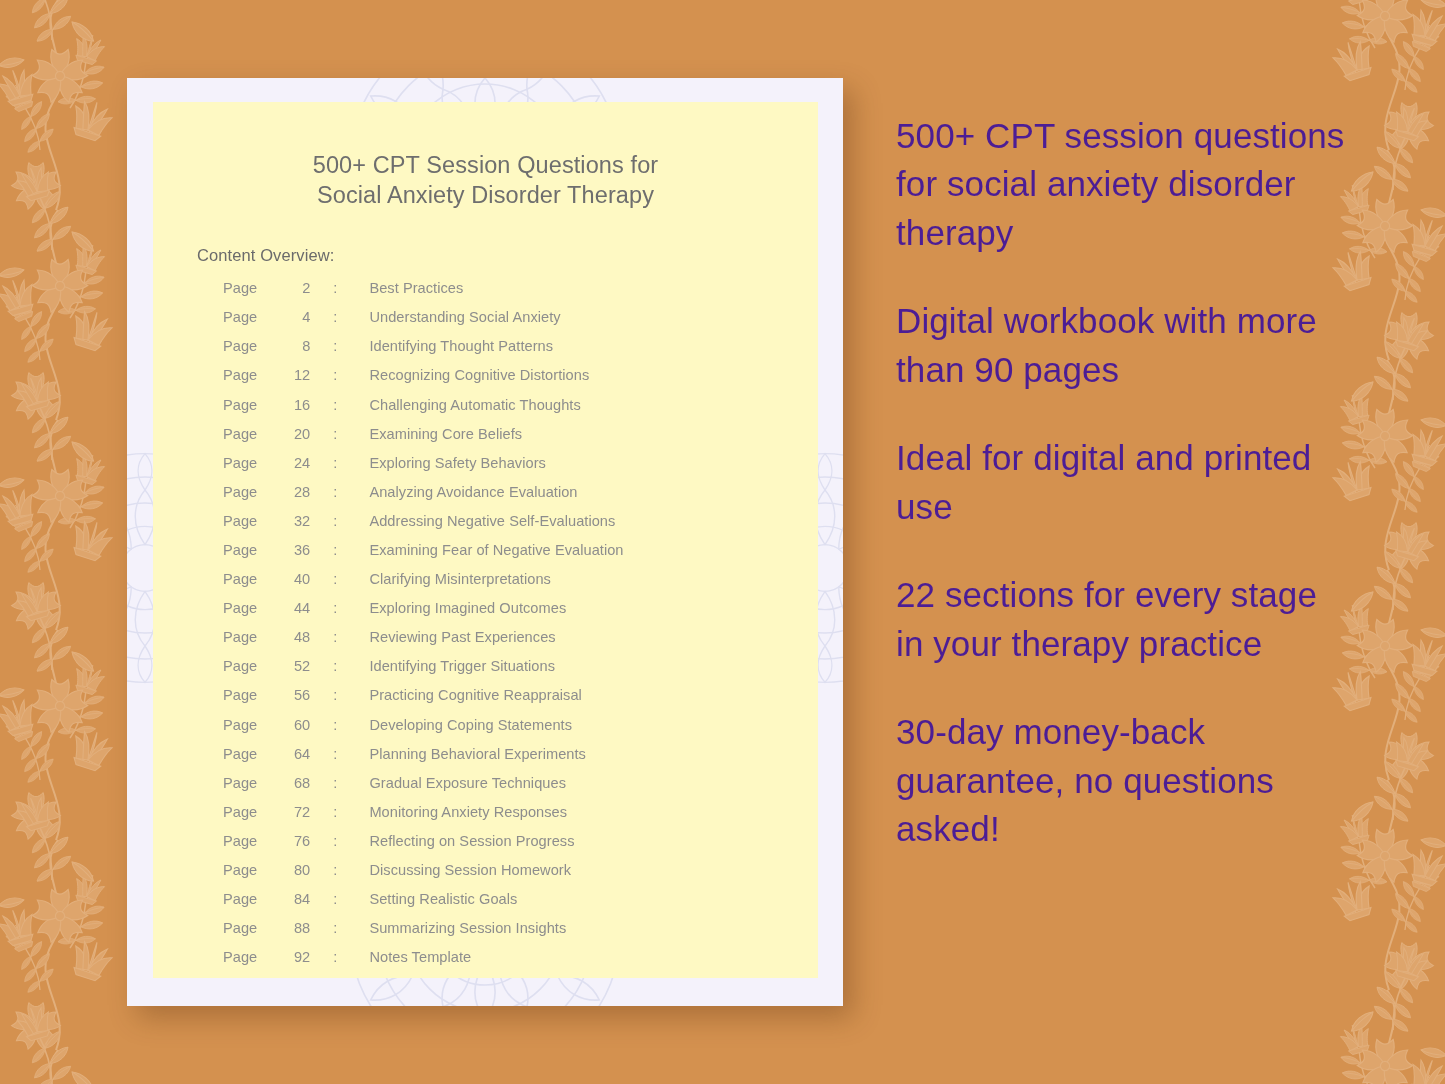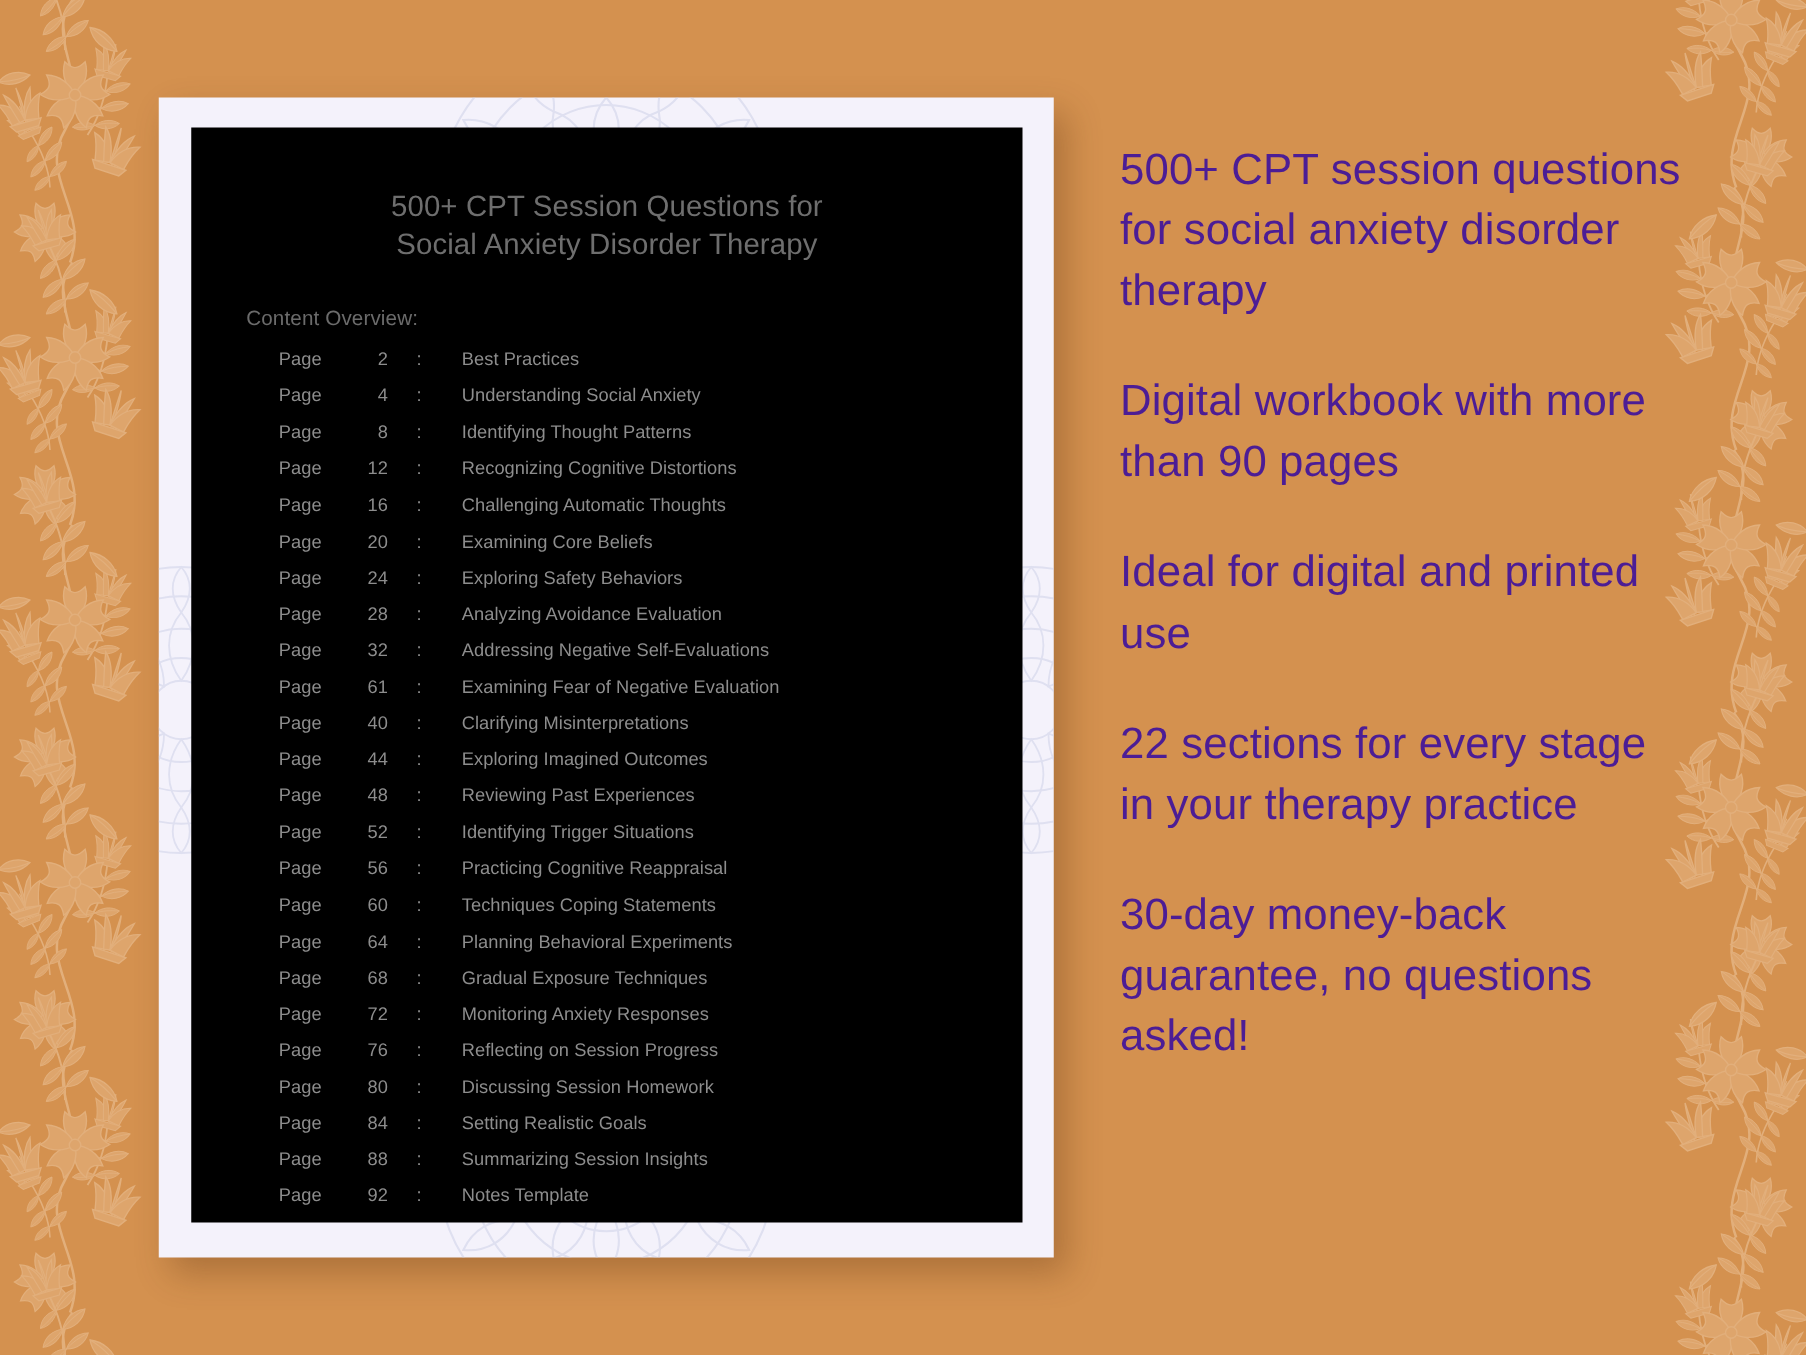--- a/index.html
+++ b/index.html
@@ -67,21 +67,21 @@
   .wm-left   { position: absolute; top: 360px; left: -112px; }
   .wm-right  { position: absolute; top: 360px; right: -112px; }
   .wm-bottom { position: absolute; bottom: -78px; left: 50%; transform: translateX(-50%); }
 
   .page-sheet {
     position: absolute;
     left: 26px;
     top: 24px;
     width: 665px;
     height: 876px;
-    background: #000000;
+    background: #fef9c3;
     z-index: 2;
   }
 
   .doc-title {
     margin-top: 48px;
     text-align: center;
     color: #6e6e6e;
     font-size: 23.5px;
     line-height: 1.28;
     font-weight: 400;
@@ -504,21 +504,21 @@
               <span class="toc-title">Analyzing Avoidance Evaluation</span>
             </div>
             <div class="toc-row">
               <span class="toc-word">Page</span>
               <span class="toc-num">32</span>
               <span class="toc-colon">:</span>
               <span class="toc-title">Addressing Negative Self-Evaluations</span>
             </div>
             <div class="toc-row">
               <span class="toc-word">Page</span>
-              <span class="toc-num">61</span>
+              <span class="toc-num">36</span>
               <span class="toc-colon">:</span>
               <span class="toc-title">Examining Fear of Negative Evaluation</span>
             </div>
             <div class="toc-row">
               <span class="toc-word">Page</span>
               <span class="toc-num">40</span>
               <span class="toc-colon">:</span>
               <span class="toc-title">Clarifying Misinterpretations</span>
             </div>
             <div class="toc-row">
@@ -542,21 +542,21 @@
             <div class="toc-row">
               <span class="toc-word">Page</span>
               <span class="toc-num">56</span>
               <span class="toc-colon">:</span>
               <span class="toc-title">Practicing Cognitive Reappraisal</span>
             </div>
             <div class="toc-row">
               <span class="toc-word">Page</span>
               <span class="toc-num">60</span>
               <span class="toc-colon">:</span>
-              <span class="toc-title">Techniques Coping Statements</span>
+              <span class="toc-title">Developing Coping Statements</span>
             </div>
             <div class="toc-row">
               <span class="toc-word">Page</span>
               <span class="toc-num">64</span>
               <span class="toc-colon">:</span>
               <span class="toc-title">Planning Behavioral Experiments</span>
             </div>
             <div class="toc-row">
               <span class="toc-word">Page</span>
               <span class="toc-num">68</span>

